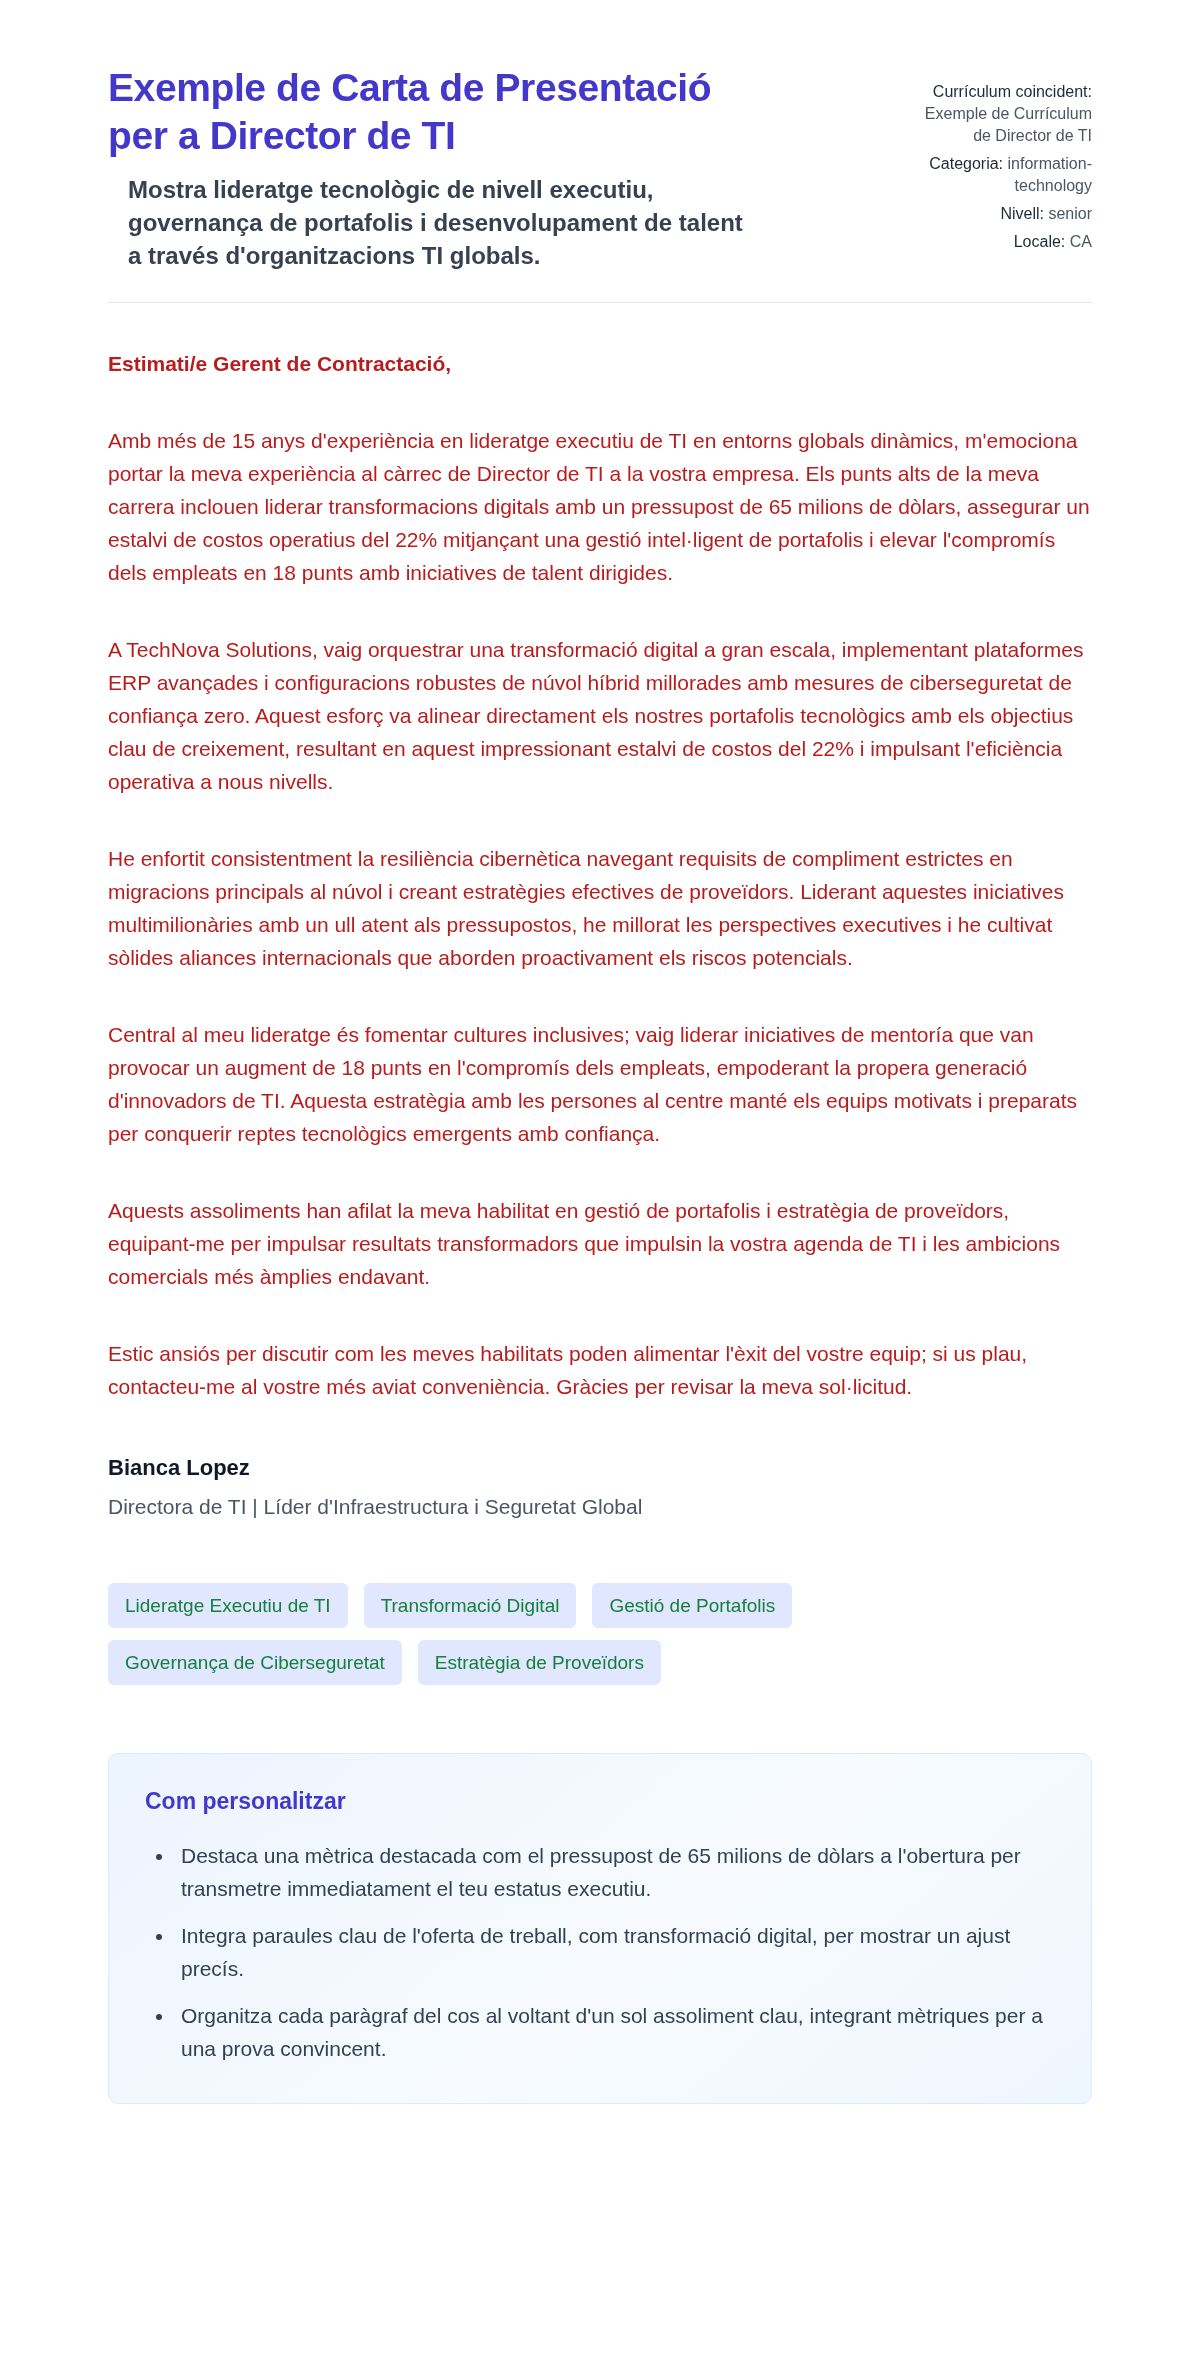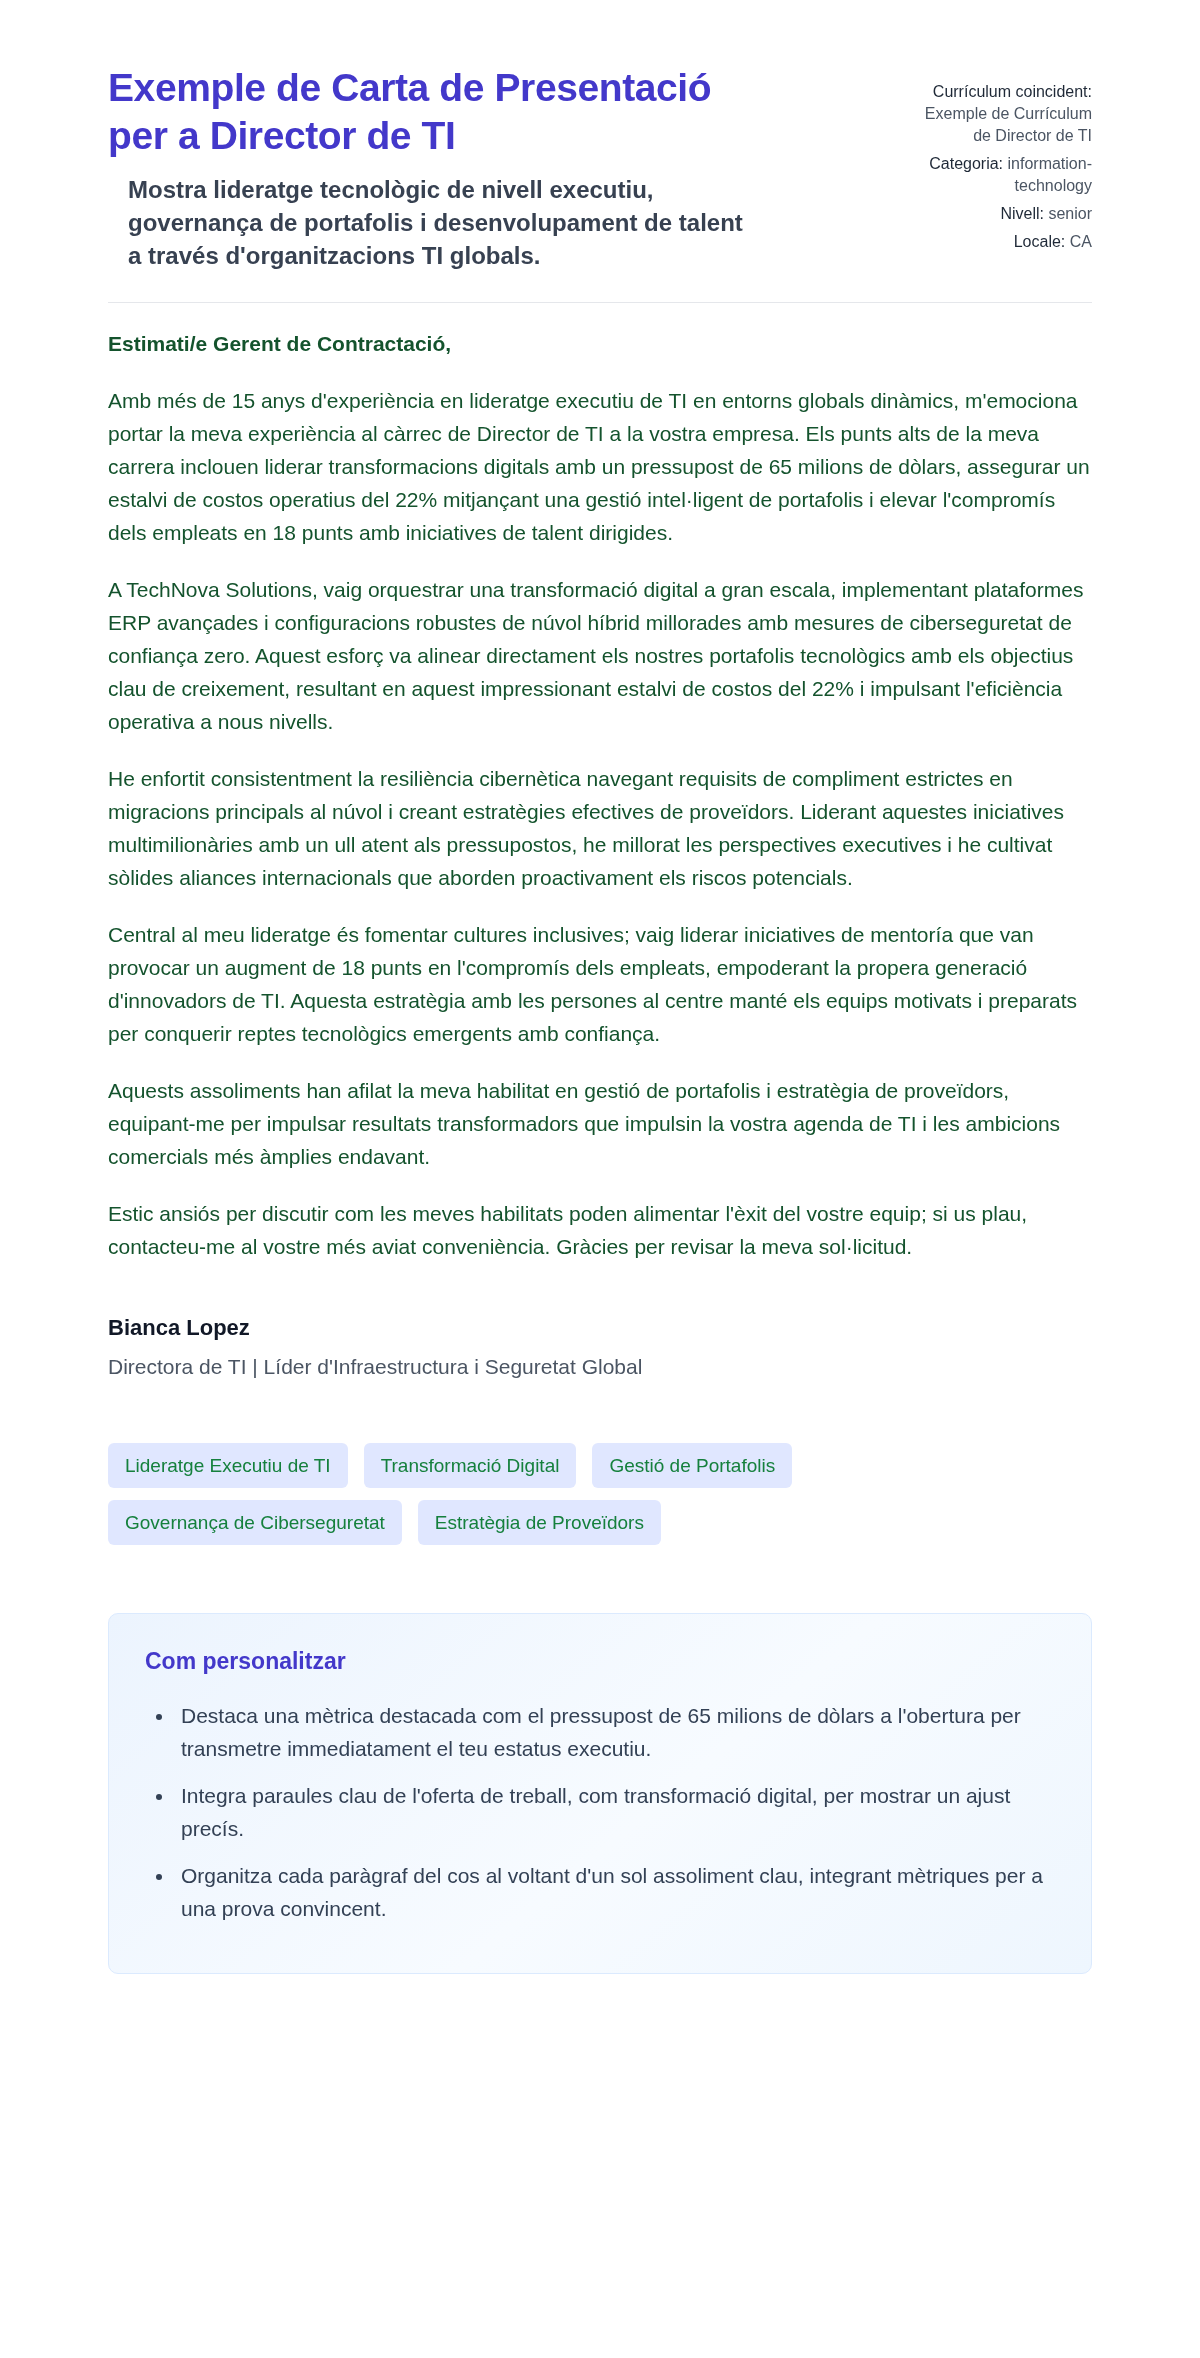--- a/index.html
+++ b/index.html
@@ -61,24 +61,24 @@
   }
 
   
   .salutation {
     margin-top:52px;
     font-size:22px;
     font-weight:700;
     color:#4338ca;
   }
   .letter p {
-    margin-top:24px;
+    margin-top:44px;
     font-size:21px;
     line-height:33px;
-    color:#14532d;
+    color:#b91c1c;
   }
 
   .signature { margin-top:52px; }
   .signature-name {
     font-size:22px;
     font-weight:700;
     color:#111827;
   }
   .signature-role {
     margin-top:14px;
@@ -105,21 +105,21 @@
     text-decoration:none;
     cursor:pointer;
   }
 
   
   .tips-box {
     margin-top:68px;
     border:1px solid #dbeafe;
     border-radius:10px;
     background:linear-gradient(140deg, #ecf4fe 0%, #f7fbff 55%, #eef6fe 100%);
-    padding:34px 36px 48px 36px;
+    padding:34px 36px 38px 36px;
   }
   .tips-heading {
     font-size:23px;
     font-weight:700;
     color:#4338ca;
   }
   .tips-list {
     margin-top:24px;
     padding-left:30px;
     list-style:disc;

